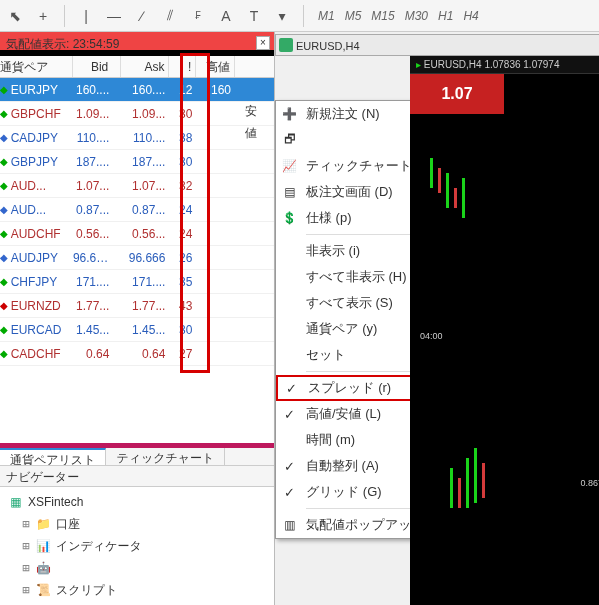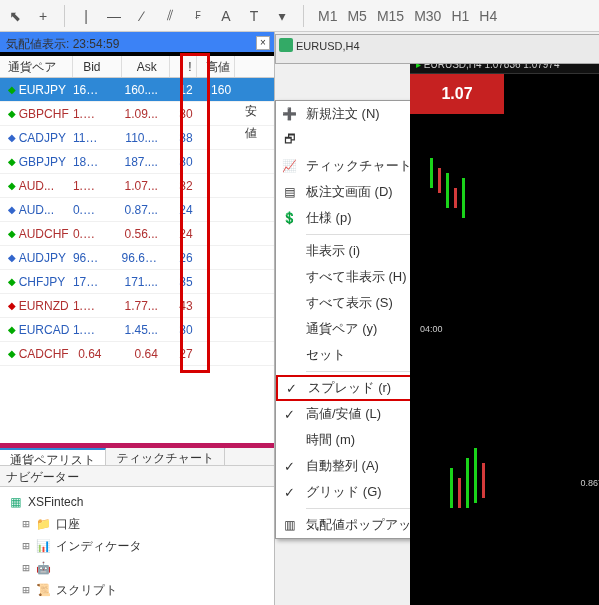--- a/index.html
+++ b/index.html
@@ -2,33 +2,33 @@
 <html><head>
 <meta charset="utf-8">
 <style>
   * { box-sizing: border-box; margin: 0; padding: 0; font-family: "Meiryo", "MS PGothic", sans-serif; }
   body { background: #f0f0f0; width: 599px; height: 605px; overflow: hidden; font-size: 12px; color: #333; }
 
   
   .toolbar { height: 32px; background: #f5f5f5; border-bottom: 1px solid #ccc; display: flex; align-items: center; padding: 0 4px; gap: 6px; }
   .toolbar .sep { width: 1px; height: 22px; background: #ccc; margin: 0 4px; }
   .toolbar .tbtn { width: 22px; height: 22px; display: flex; align-items: center; justify-content: center; color: #555; cursor: pointer; font-size: 14px; }
-  .toolbar .period { font-size: 14px; color: #666; padding: 2px 4px; cursor: pointer; }
+  .toolbar .period { font-size: 12px; color: #666; padding: 2px 4px; cursor: pointer; font-style: italic; }
 
   
   .left-col { position: absolute; left: 0; top: 32px; width: 275px; height: 573px; background: #fff; border-right: 1px solid #bbb; display: flex; flex-direction: column; }
-  .mw-title { height: 24px; line-height: 24px; padding: 0 6px; background: #3b82f6; border-bottom: 4px solid #000000; font-size: 12px; position: relative; }
+  .mw-title { height: 24px; line-height: 24px; padding: 0 6px; background: #ef4444; border-bottom: 6px solid #000000; font-size: 12px; position: relative; }
   .mw-title .close { position: absolute; right: 4px; top: 4px; width: 14px; height: 14px; border: 1px solid #aaa; font-size: 10px; line-height: 12px; text-align: center; cursor: pointer; background: #fff; }
 
   .mw-table { flex: 0 0 auto; }
   .mw-head { display: flex; background: #fafafa; border-bottom: 1px solid #ccc; height: 22px; line-height: 22px; font-size: 12px; }
   .mw-head div { border-right: 1px solid #ddd; }
-  .col-sym { width: 76px; padding-left: 8px; }
-  .col-bid { width: 50px; text-align: right; padding-right: 20px; }
-  .col-ask { width: 50px; text-align: right; padding-right: 12px; }
+  .col-sym { width: 76px; padding-left: 0; }
+  .col-bid { width: 50px; text-align: right; padding-right: 12px; }
+  .col-ask { width: 50px; text-align: right; padding-right: 4px; }
   .col-sp  { width: 28px; text-align: right; padding-right: 4px; }
   .col-hi  { width: 40px; text-align: right; padding-right: 4px; }
   .col-lo  { width: 40px; text-align: right; padding-right: 16px; margin-top: 44px; }
   .mw-row { display: flex; height: 24px; line-height: 24px; font-size: 12px; border-bottom: 1px solid #f0f0f0; }
   .mw-row.sel { background: #2e88d6; color: #fff; }
   .mw-row div { overflow: hidden; white-space: nowrap; text-overflow: ellipsis; }
   .mw-row .col-sym { display: flex; align-items: center; gap: 3px; }
   .arrow-up { color: #0a0; font-size: 10px; }
   .arrow-dn-red { color: #c00; font-size: 10px; }
   .arrow-dn-blue { color: #36c; font-size: 10px; }
@@ -52,21 +52,21 @@
   .ctx .row { height: 26px; display: flex; align-items: center; padding: 0 10px 0 30px; position: relative; cursor: pointer; }
   .ctx .sepline { height: 1px; background: #ddd; margin: 3px 8px 3px 30px; }
   .ctx .ico { position: absolute; left: 6px; width: 16px; height: 16px; display: flex; align-items: center; justify-content: center; font-size: 12px; }
   .ctx .sc { margin-left: auto; color: #555; font-size: 12px; }
   .ctx .chk { position: absolute; left: 8px; font-size: 13px; color: #333; }
   .ctx .sub { position: absolute; right: 8px; color: #555; }
   .spread-highlight { border: 2px solid #d60000; }
 
   
   .chart { position: absolute; left: 410px; top: 56px; right: 0; bottom: 0; background: #000; color: #fff; font-size: 11px; }
-  .chart-title { position: absolute; left: -135px; top: -22px; width: 325px; height: 30px; line-height: 22px; background: #eaeaea; color: #333; padding-left: 20px; border: 1px solid #aaa; }
+  .chart-title { position: absolute; left: -135px; top: -22px; width: 325px; height: 22px; line-height: 22px; background: #eaeaea; color: #333; padding-left: 20px; border: 1px solid #aaa; }
   .chart-title .cico { position: absolute; left: 3px; top: 3px; width: 14px; height: 14px; background: #3a6; border-radius: 2px; }
   .chart-head { height: 18px; line-height: 18px; background: #111; padding-left: 6px; font-size: 10px; color: #ccc; border-bottom: 1px solid #333; }
   .chart-head .btn-stub { display:inline-block; vertical-align:middle; margin-left:40px; background:#fff; color:#333; border:1px solid #888; font-size:10px; padding:0 4px; }
   .oneclick { position: relative; height: 44px; }
   .oc-sell { position:absolute; left:0; top:0; width:94px; height:40px; background:#c62121; color:#fff; display:flex; align-items:center; justify-content:center; font-size:16px; font-weight:bold; }
   .chart-body { position: absolute; top: 62px; left: 0; right: 30px; bottom: 0; background: #000; }
   .chart-axis { position: absolute; right: 0; top: 62px; bottom: 0; width: 30px; background:#000;}
   .tick { position:absolute; right:2px; color:#ccc; font-size:9px; }
   .time-tick { position:absolute; bottom:12px; color:#ccc; font-size:9px; }
   .cdl { position:absolute; width:3px; background:#1ad41a; }
@@ -375,18 +375,18 @@
     <div class="cdl" style="left:20px;top:40px;height:30px"></div>
     <div class="cdl red" style="left:28px;top:50px;height:25px"></div>
     <div class="cdl" style="left:36px;top:55px;height:35px"></div>
     <div class="cdl red" style="left:44px;top:70px;height:20px"></div>
     <div class="cdl" style="left:52px;top:60px;height:40px"></div>
     <div class="cdl" style="left:40px;top:350px;height:40px"></div>
     <div class="cdl red" style="left:48px;top:360px;height:30px"></div>
     <div class="cdl" style="left:56px;top:340px;height:50px"></div>
     <div class="cdl" style="left:64px;top:330px;height:55px"></div>
     <div class="cdl red" style="left:72px;top:345px;height:35px"></div>
-    <div class="time-tick" style="left:10px; bottom:271px">04:00</div>
+    <div class="time-tick" style="left:10px; bottom:264px">04:00</div>
   </div>
   <div class="chart-axis">
     <div class="tick" style="top:360px; right:-14px">0.86774</div>
   </div>
 </div>
 
 </body></html>

